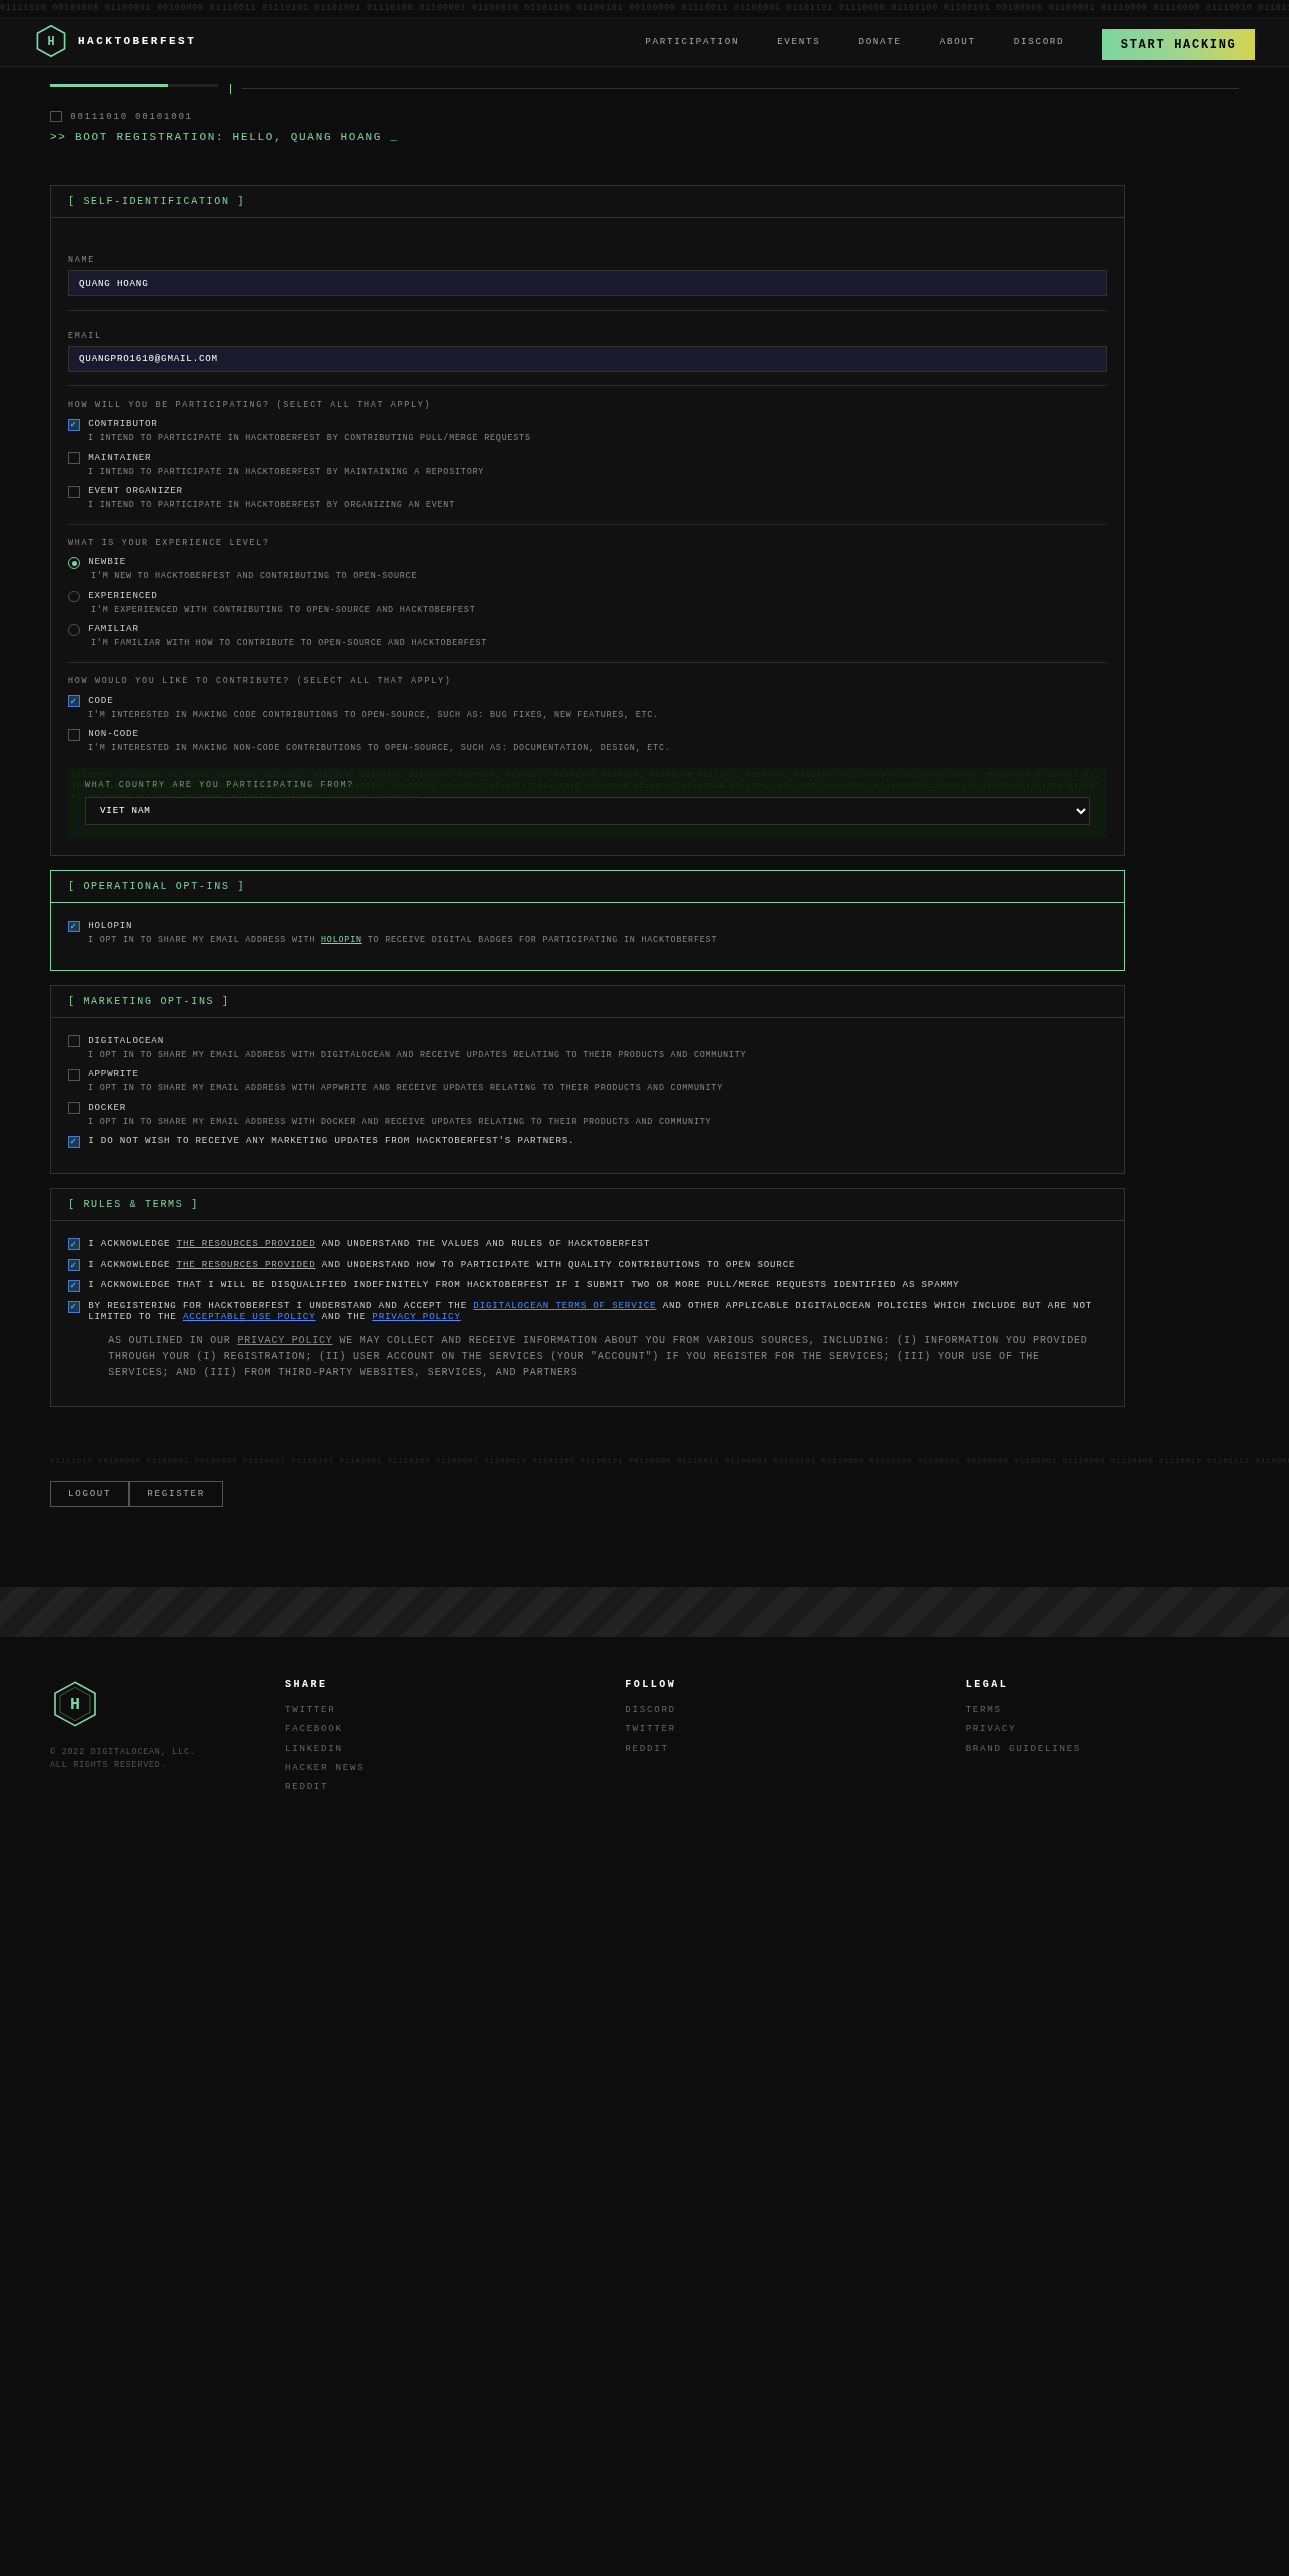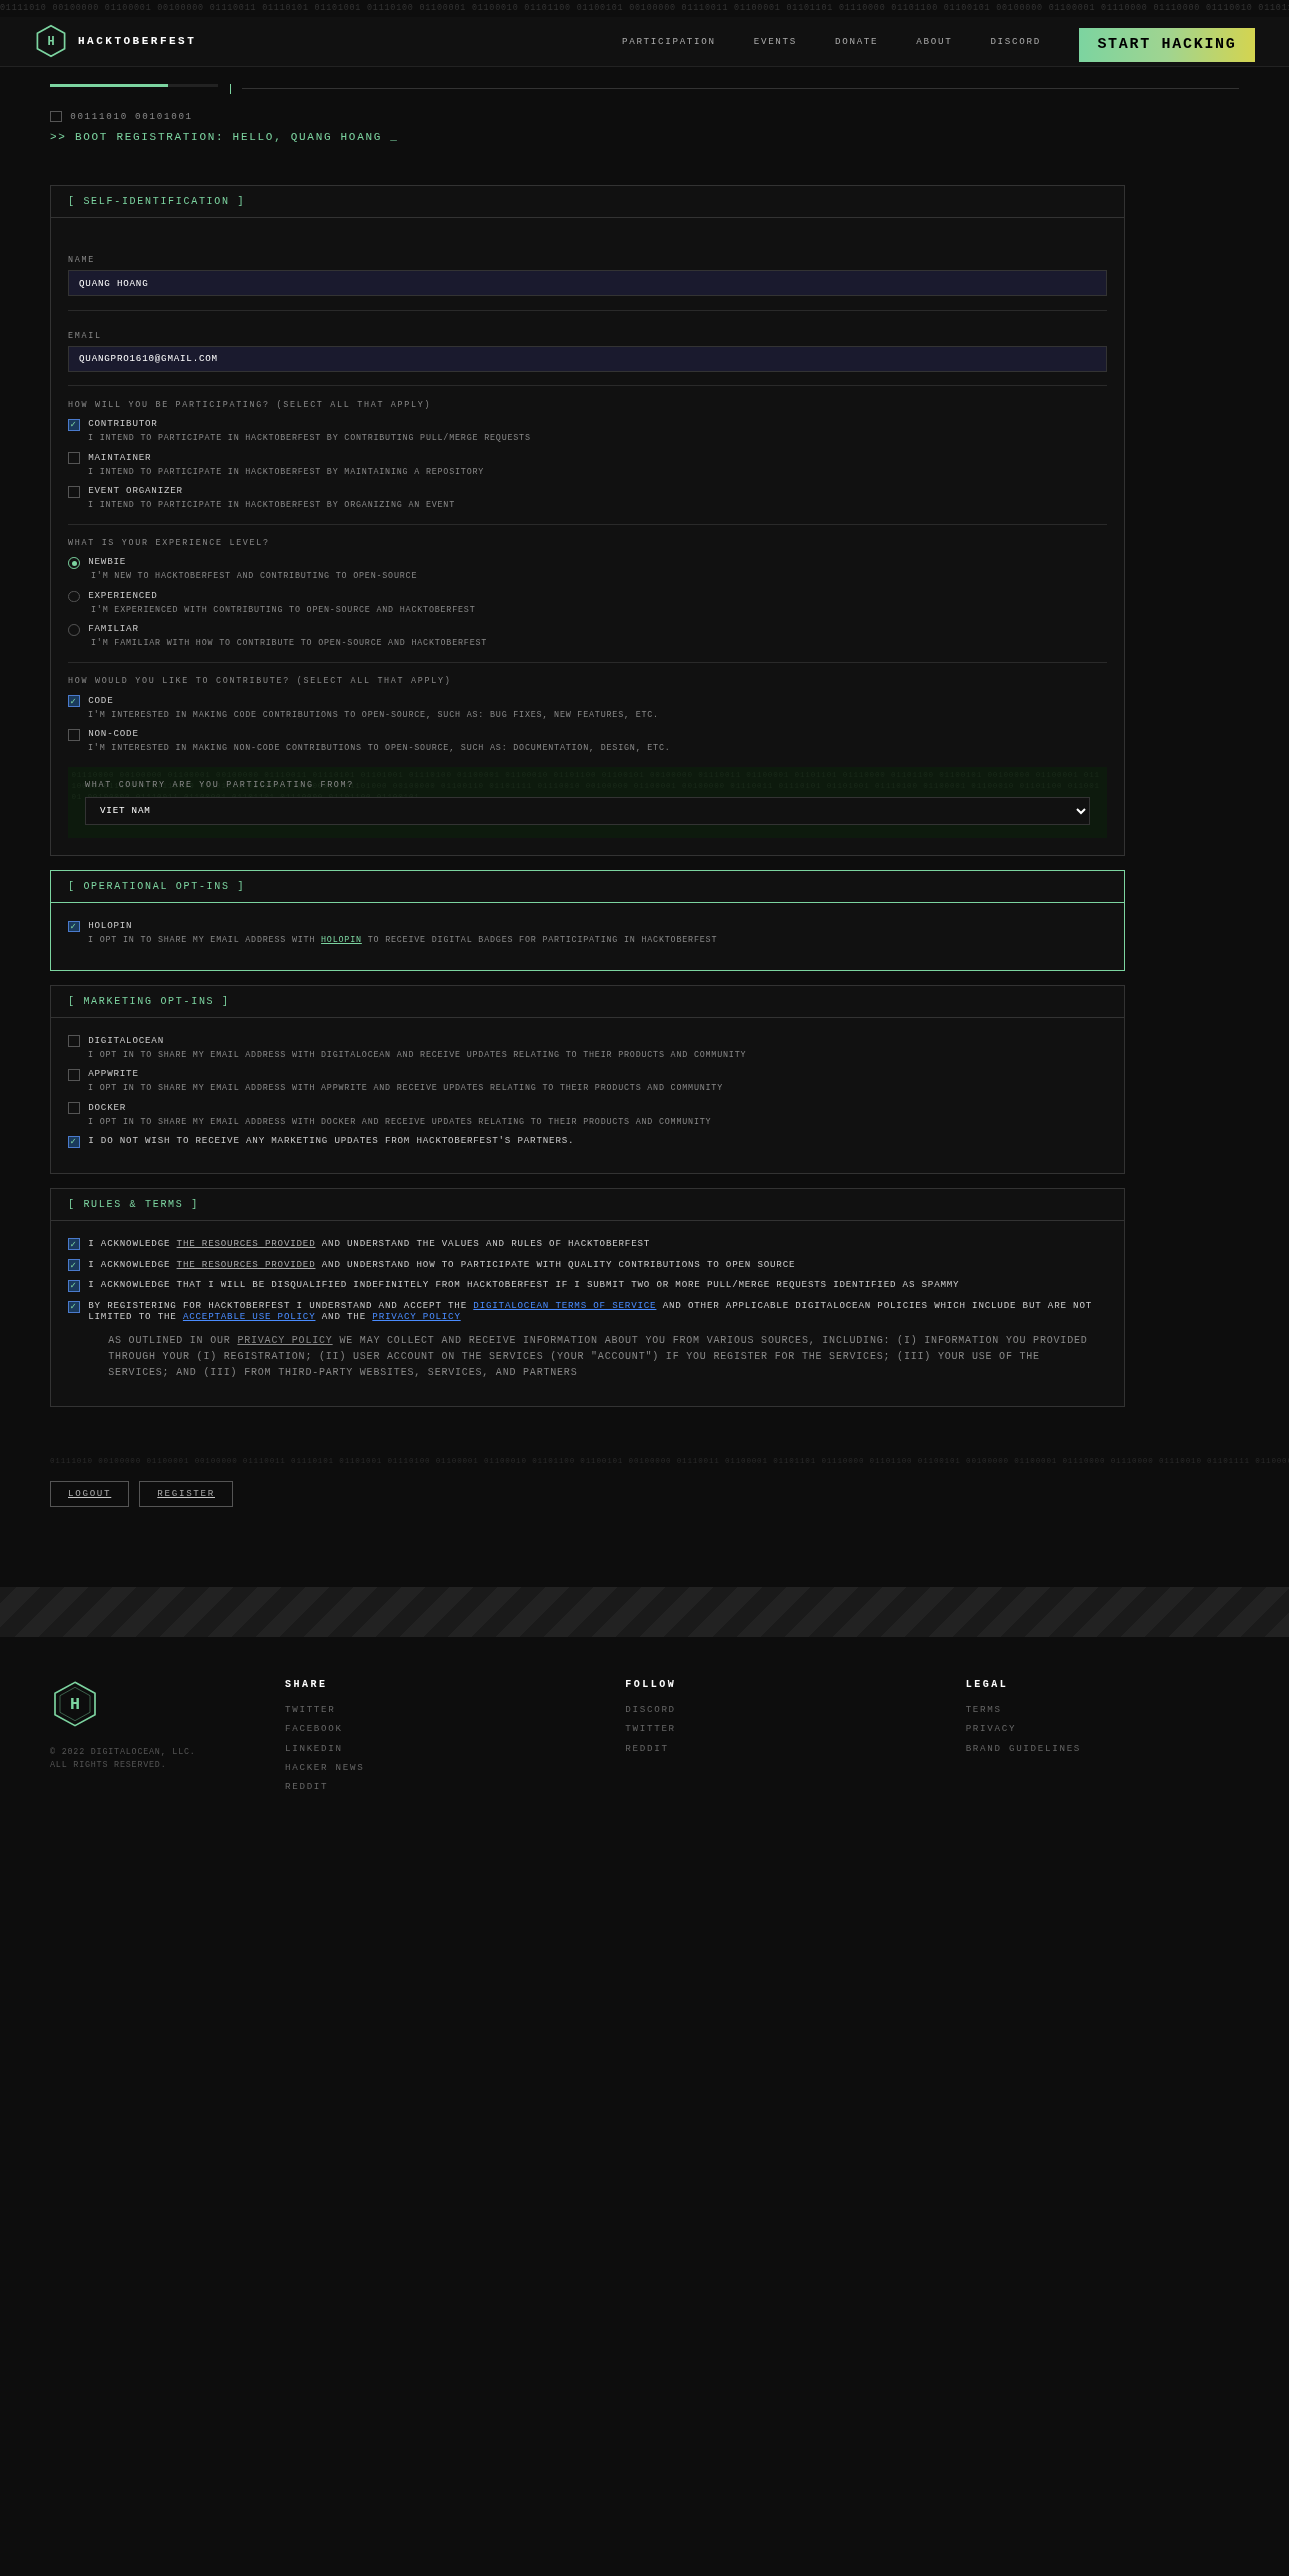--- a/index.html
+++ b/index.html
@@ -66,21 +66,21 @@
       letter-spacing: 1.7px;
       text-transform: uppercase;
     }
 
     .btn-start-hacking {
       background: linear-gradient(90deg, #7cd4a0 0%, #a0d490 50%, #d4d450 100%);
       color: #000;
       border: none;
       padding: 8.4px 18.5px;
       font-family: 'Courier New', monospace;
-      font-size: 15px;
+      font-size: 12px;
       font-weight: bold;
       letter-spacing: 1.7px;
       cursor: pointer;
       text-transform: uppercase;
       margin-top: 7px;
     }
 
     
     .progress-section {
       padding: 17px 50px 8.4px;
@@ -375,22 +375,20 @@
     }
 
     .rules-link.blue {
       color: #4a8cff;
     }
 
     
     .action-buttons {
       padding: 13.4px 50px;
       display: flex;
-      gap: 10px;
-      text-decoration: underline;
     }
 
     .btn-logout {
       background: transparent;
       border: 0.8px solid #555;
       color: #aaa;
       padding: 6.7px 17px;
       font-family: 'Courier New', monospace;
       font-size: 9.2px;
       letter-spacing: 1.7px;

